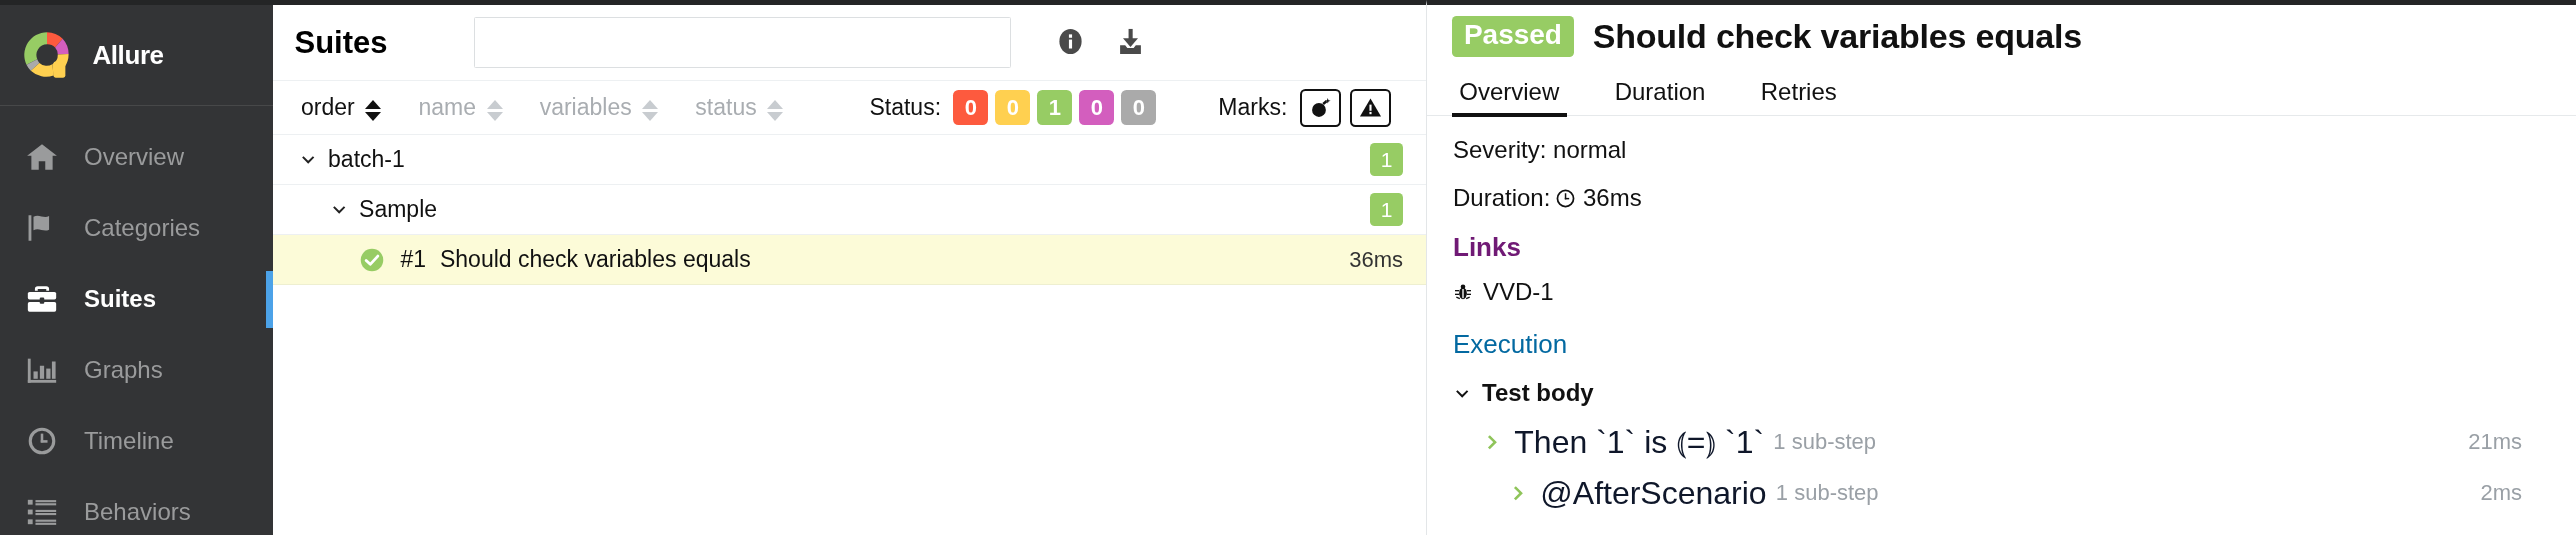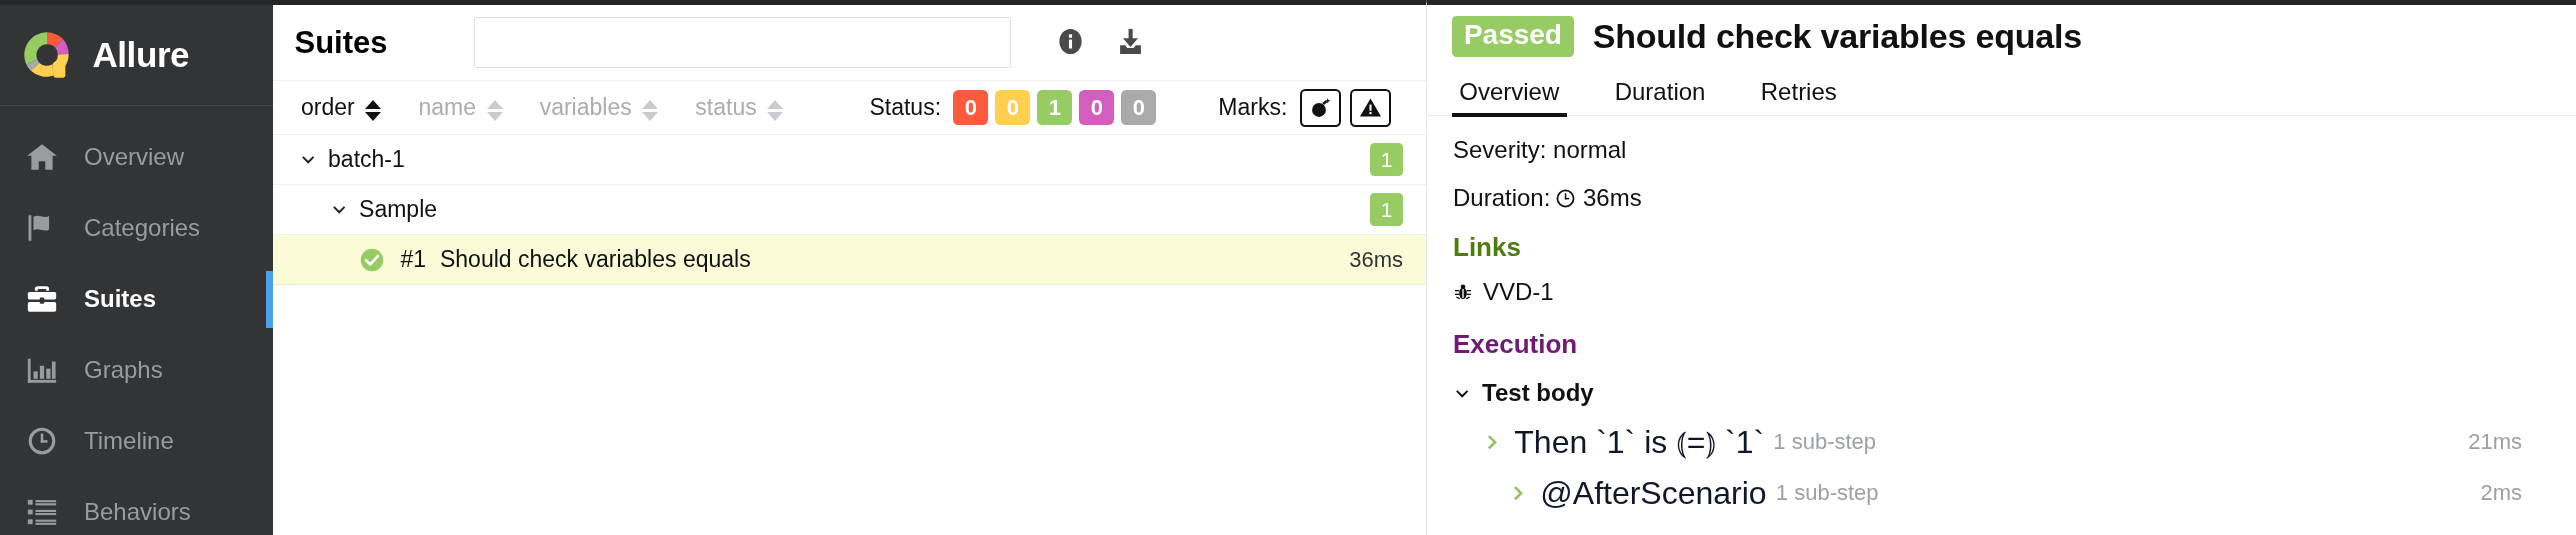--- a/index.html
+++ b/index.html
@@ -21,21 +21,21 @@
     border-top: 5.4px solid #242526;
   }
   .brand {
     height: 101px;
     display: flex; align-items: center;
     padding-left: 20px;
     border-bottom: 0.8px solid #474849;
   }
   .logo { width: 54px; height: 54px; flex: 0 0 54px; position: relative; }
   .brand-name {
-    color: #fff; font-size: 35px; font-weight: bold;
+    color: #fff; font-size: 26px; font-weight: bold;
     letter-spacing: -0.4px; margin-left: 18.4px;
   }
   .nav { padding-top: 15.4px; }
   .nav-item {
     display: flex; align-items: center;
     height: 71px; padding-left: 23px;
     color: #9a9b9c; font-size: 24px;
     position: relative;
     cursor: pointer;
   }
@@ -169,25 +169,25 @@
     margin-right: 40px; cursor: pointer; position: relative;
   }
   .tab.active::after {
     content: ""; position: absolute; left: 0; right: 0; bottom: -1.5px;
     height: 3.8px; background: #111;
   }
   .det-body { padding: 20px 26px 0 26px; }
   .kv { font-size: 24px; color: #111; margin-bottom: 20px; display: flex; align-items: center; }
   .kv .clock { margin: 0 7px 0 4.6px; display: inline-flex; }
   .kv .clock svg { fill: #111; }
-  .sec-h { font-size: 26px; font-weight: bold; color: #4d7c0f; margin: 6.1px 0 15.4px; }
+  .sec-h { font-size: 26px; font-weight: bold; color: #701a75; margin: 6.1px 0 15.4px; }
   .link-row { display: flex; align-items: center; font-size: 24px; color: #111; margin-bottom: 23px; cursor: pointer; }
   .link-row .bug { margin-right: 10px; display: inline-flex; }
   .link-row .bug svg { fill: #111; }
-  .exec-h { font-size: 26px; font-weight: bold; color: #701a75; margin: 4.6px 0 18.4px; }
+  .exec-h { font-size: 26px; font-weight: normal; color: #0369a1; margin: 4.6px 0 18.4px; }
   .testbody-row { display: flex; align-items: center; margin-bottom: 17px; cursor: pointer; }
   .testbody-row .chev svg { stroke: #111; }
   .testbody-label { font-size: 24px; font-weight: bold; color: #111; }
   .step {
     display: flex; align-items: center;
     padding-left: 29px; margin-bottom: 14px; cursor: pointer;
     padding-right: 28px;
   }
   .step.sub { padding-left: 55px; }
   .step-chev { width: 20px; flex: 0 0 20px; margin-right: 12.3px; display: flex; align-items: center; }

